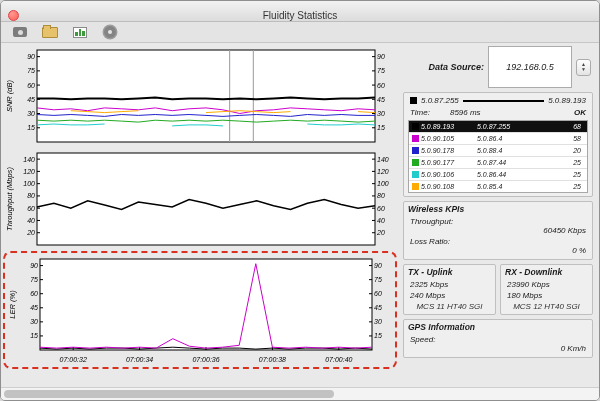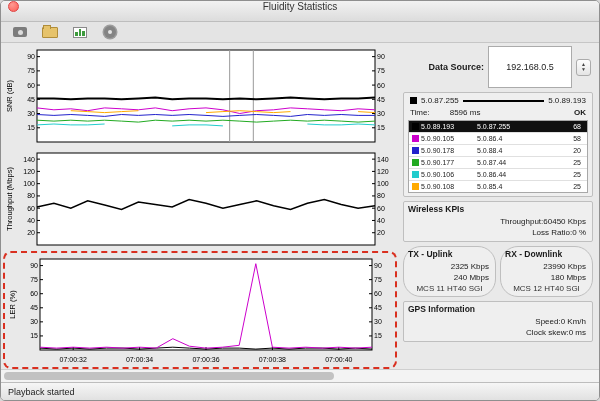--- a/index.html
+++ b/index.html
@@ -1,38 +1,38 @@
 <!DOCTYPE html>
 <html><head>
 <meta charset="utf-8">
 <style>
   html,body{margin:0;padding:0;background:#d8d8d8;}
   .window{width:600px;height:401px;box-sizing:border-box;border:1px solid #8f8f8f;
     background:#e9e9e9;font-family:"Liberation Sans",sans-serif;font-size:9px;color:#1a1a1a;
     display:flex;flex-direction:column;overflow:hidden;border-radius:5px;}
   
   .titlebar{height:20px;flex:0 0 20px;background:linear-gradient(#f2f2f2,#dcdcdc);
-    border-bottom:1px solid #bdbdbd;display:flex;align-items:flex-start;position:relative;}
+    border-bottom:1px solid #bdbdbd;display:flex;align-items:flex-end;position:relative;}
   .traffic{width:11px;height:11px;border-radius:50%;margin-left:7px;border:1px solid #d44;
     background:radial-gradient(circle at 35% 30%,#ff9a92,#fd5d55);box-sizing:border-box;}
   .title{position:absolute;left:0;right:0;text-align:center;font-size:10px;color:#333;}
   
   .toolbar{height:20px;flex:0 0 20px;background:#e4e4e4;border-bottom:1px solid #c6c6c6;
     display:flex;align-items:center;gap:8px;padding:0 8px;}
   .tb-btn{width:22px;height:16px;display:flex;align-items:center;justify-content:center;cursor:default;}
   .i-cam{width:14px;height:10px;background:#7c7c7c;border-radius:2px;position:relative;}
   .i-cam:after{content:"";position:absolute;left:4.5px;top:2.5px;width:5px;height:5px;border-radius:50%;background:#dcdcdc;}
   .i-folder{width:14px;height:9px;background:#e6c36b;border:1px solid #b08d3a;border-radius:1px;position:relative;}
   .i-folder:before{content:"";position:absolute;left:0;top:-3px;width:6px;height:3px;background:#e6c36b;border:1px solid #b08d3a;border-bottom:none;}
   .i-chart{width:14px;height:11px;background:#fff;border:1px solid #8a8a8a;display:flex;align-items:flex-end;gap:1px;padding:1px;box-sizing:border-box;}
   .i-chart i{display:block;width:3px;background:#3d9b3d;}
   .i-gear{width:12px;height:12px;border-radius:50%;background:#848484;position:relative;box-shadow:0 0 0 1.5px #9d9d9d;}
   .i-gear:after{content:"";position:absolute;left:4px;top:4px;width:4px;height:4px;border-radius:50%;background:#e4e4e4;}
   
-  .main{flex:1;display:flex;overflow:hidden;}
+  .main{flex:1;display:flex;overflow:hidden;font-style:italic;}
   .charts{width:398px;flex:0 0 398px;display:flex;flex-direction:column;padding:2px 0 0 2px;box-sizing:border-box;}
   .chart-wrap{margin-bottom:1px;}
   .chart-wrap.highlighted{border:2px dashed #d93020;border-radius:8px;padding:1px;margin-right:2px;}
   svg{display:block;}
   
   .rightpanel{flex:1;padding:3px 6px 0 4px;display:flex;flex-direction:column;gap:4px;font-size:8px;overflow:hidden;}
   .ds-row{display:flex;align-items:center;gap:4px;justify-content:flex-end;padding-right:2px;}
   .ds-label{font-weight:bold;font-size:9px;}
   .ds-value{background:#fff;border:1px solid #ababab;padding:15px 6px;font-size:9px;min-width:70px;text-align:center;}
   .stepper{width:13px;height:15px;border:1px solid #ababab;background:linear-gradient(#fdfdfd,#e4e4e4);
@@ -47,25 +47,25 @@
   .ho-time .ok{margin-left:auto;font-weight:bold;}
   .ho-table{border:1px solid #a8a8a8;background:#fff;font-size:7px;}
   .ho-row{display:flex;align-items:center;height:11px;border-bottom:1px solid #e0e0e0;background:#fff;}
   .ho-row:last-child{border-bottom:none;}
   .ho-row.sel{background:#101010;color:#fff;}
   .cell-chip{width:12px;display:flex;justify-content:center;}
   .chip{width:7px;height:7px;}
   .cell-a{width:56px;}
   .cell-b{width:56px;}
   .cell-c{flex:1;text-align:right;padding-right:6px;}
-  .kpi-row{display:flex;justify-content:flex-end;padding:1px 2px;}
+  .kpi-row{display:flex;justify-content:flex-end;padding:1px 2px;flex-direction:column;}
   .kpi-row .v{text-align:right;}
   .txrx{display:flex;gap:4px;}
-  .txrx .group{flex:1;border-radius:18px;}
-  .txrx .vline{text-align:right;padding:1px 2px;}
+  .txrx .group{flex:1;}
+  .txrx .vline{padding:1px 2px;}
   .txrx .mcs{text-align:center;color:#333;margin-top:1px;}
   
   .hscroll{height:12px;flex:0 0 12px;background:#f3f3f3;border-top:1px solid #cfcfcf;position:relative;}
   .hscroll-thumb{position:absolute;left:3px;top:2px;width:330px;height:8px;background:#c2c2c2;border-radius:4px;}
   .statusbar{height:17px;flex:0 0 17px;background:linear-gradient(#f6f6f6,#e1e1e1);
     border-top:1px solid #bdbdbd;display:flex;align-items:center;padding:0 7px;font-size:9px;color:#222;}
 </style>
 </head>
 <body>
 
@@ -316,30 +316,23 @@
           <div class="mcs">MCS 12 HT40 SGI</div>
         </div>
       </div>
 
       <div class="group">
         <div class="group-title">GPS Information</div>
         <div class="kpi-row">
           <span>Speed:</span>
           <span class="v">0 Km/h</span>
         </div>
-        <div class="kpi-row">
-          <span>Clock skew:</span>
-          <span class="v">0 ms</span>
-        </div>
       </div>
 
     </div>
   </div>
 
   <div class="hscroll">
     <div class="hscroll-thumb"></div>
   </div>
 
-  <div class="statusbar">
-    <span>Playback started</span>
-  </div>
 
 </div>
 
 </body></html>

